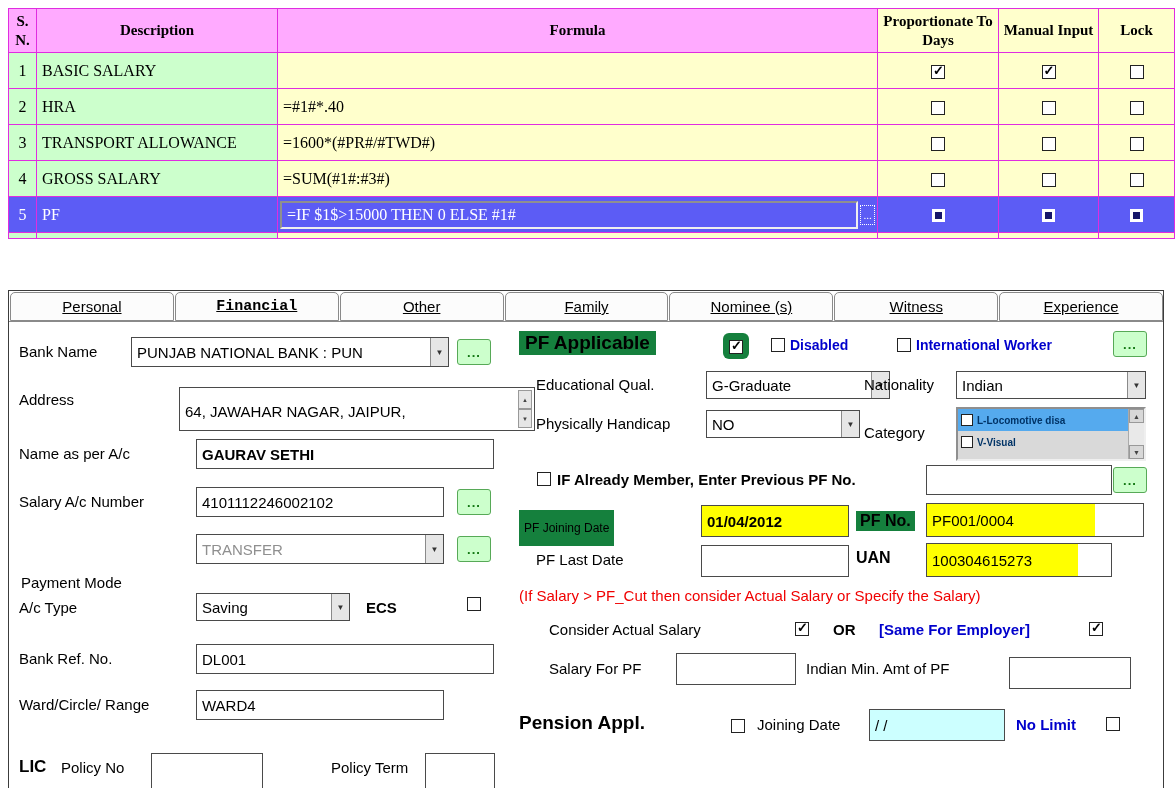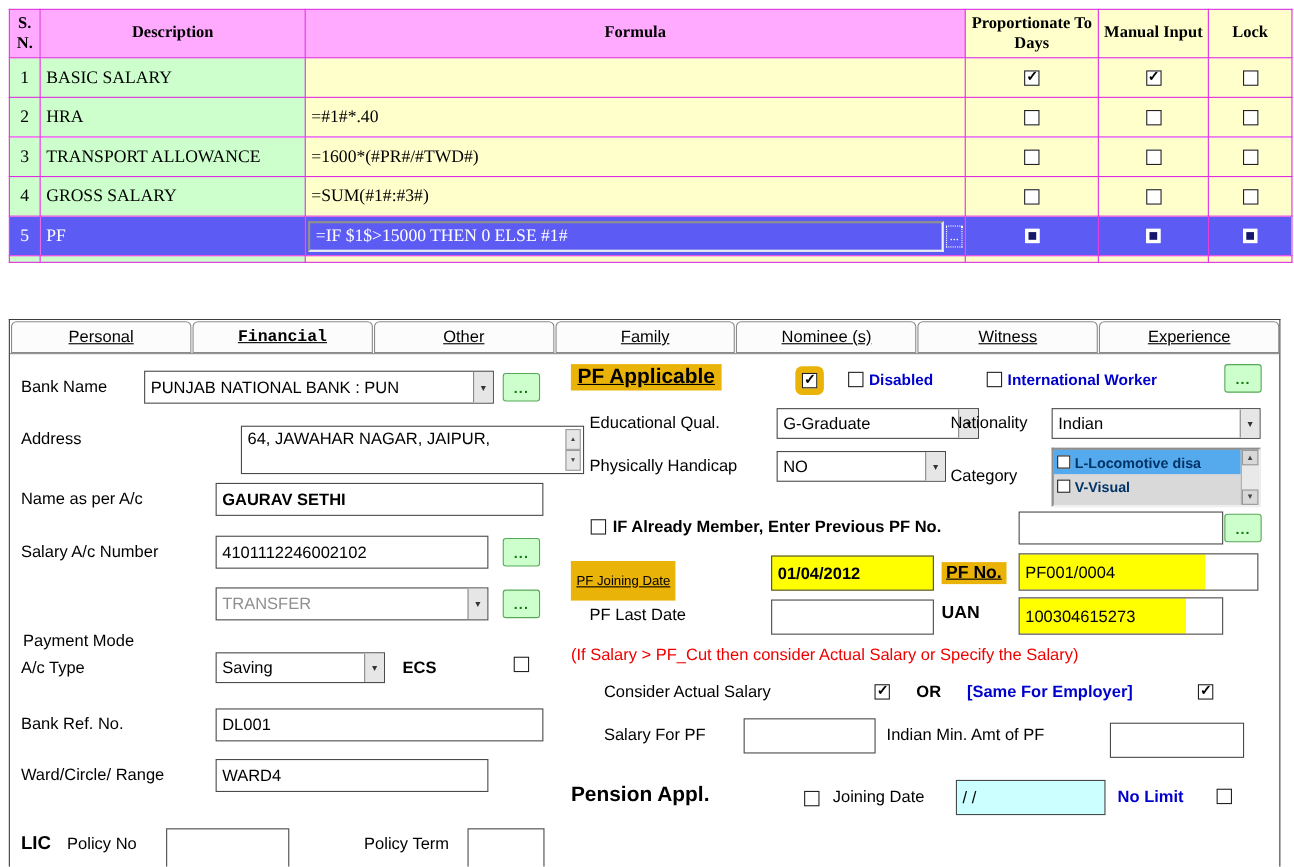--- a/index.html
+++ b/index.html
@@ -48,30 +48,30 @@
     display:flex;align-items:center;padding:0 5px;white-space:nowrap;overflow:hidden;}
   .combo{position:absolute;border:1px solid #4a4a4a;background:#fff;display:flex;overflow:hidden;}
   .combo .txt{flex:1;font-size:15px;display:flex;align-items:center;padding:0 5px;
     white-space:nowrap;overflow:hidden;}
   .combo .arrow{width:18px;flex:none;border-left:1px solid #8a8a8a;background:#e6e6e6;
     display:flex;align-items:center;justify-content:center;font-size:8px;color:#333;}
   .combo.disabled .txt{color:#8f8f8f;}
   .dots{position:absolute;width:34px;height:26px;background:#ccffcc;border:1px solid #57a957;
     border-radius:3px;color:#117711;font-weight:bold;font-size:13px;letter-spacing:1px;
     display:flex;align-items:center;justify-content:center;}
-  .hl{background:#eab308;text-decoration:underline;}
+  .hl{background:#15803d;}
   .blue-lbl{color:#0000cc;font-weight:bold;font-size:14px;}
   .red-note{position:absolute;color:#f00000;font-size:15px;white-space:nowrap;}
   .big-lbl{font-size:19px;font-weight:bold;}
   .spin{position:absolute;right:2px;top:2px;bottom:2px;width:14px;display:flex;flex-direction:column;}
   .spin span{flex:1;background:#e6e6e6;border:1px solid #999;font-size:6px;line-height:1;
     display:flex;align-items:center;justify-content:center;color:#444;}
   .listbox{position:absolute;background:#d9d9d9;border:2px solid;border-color:#8f8f8f #efefef #efefef #8f8f8f;}
   .list-item{height:22px;display:flex;align-items:center;gap:4px;padding:0 3px;
-    font-size:13px;color:#003366;font-weight:bold;white-space:nowrap;overflow:hidden;width:calc(100% - 16px);}
+    font-size:10px;color:#003366;font-weight:bold;white-space:nowrap;overflow:hidden;width:calc(100% - 16px);}
   .list-item.selected{background:#55aaee;}
   .lb-scroll{position:absolute;right:0;top:0;bottom:0;width:16px;background:#e9e9e9;
     border-left:1px solid #aaa;display:flex;flex-direction:column;justify-content:space-between;}
   .lb-scroll span{height:14px;background:#d8d8d8;border:1px solid #999;font-size:7px;
     display:flex;align-items:center;justify-content:center;color:#444;}
 </style>
 </head>
 <body>
 
 <table class="salary-table">
@@ -175,21 +175,21 @@
   </div>
 
   <div class="lbl" style="left:10px;top:52px;">Bank Name</div>
   <div class="combo" style="left:122px;top:46px;width:318px;height:30px;">
     <span class="txt">PUNJAB NATIONAL BANK : PUN</span>
     <span class="arrow">▼</span>
   </div>
   <div class="dots" style="left:448px;top:48px;">...</div>
 
   <div class="lbl" style="left:10px;top:100px;">Address</div>
-  <div class="field" style="left:170px;top:96px;width:312px;height:44px;align-items:flex-start;padding-top:3px;margin-left:40px;">
+  <div class="field" style="left:170px;top:96px;width:356px;height:44px;align-items:flex-start;padding-top:15px;">
     <span>64, JAWAHAR NAGAR, JAIPUR,</span>
     <span class="spin">
       <span>▲</span>
       <span>▼</span>
     </span>
   </div>
 
   <div class="lbl" style="left:10px;top:154px;">Name as per A/c</div>
   <div class="field" style="left:187px;top:148px;width:298px;height:30px;font-weight:bold;">
     <span>GAURAV SETHI</span>

